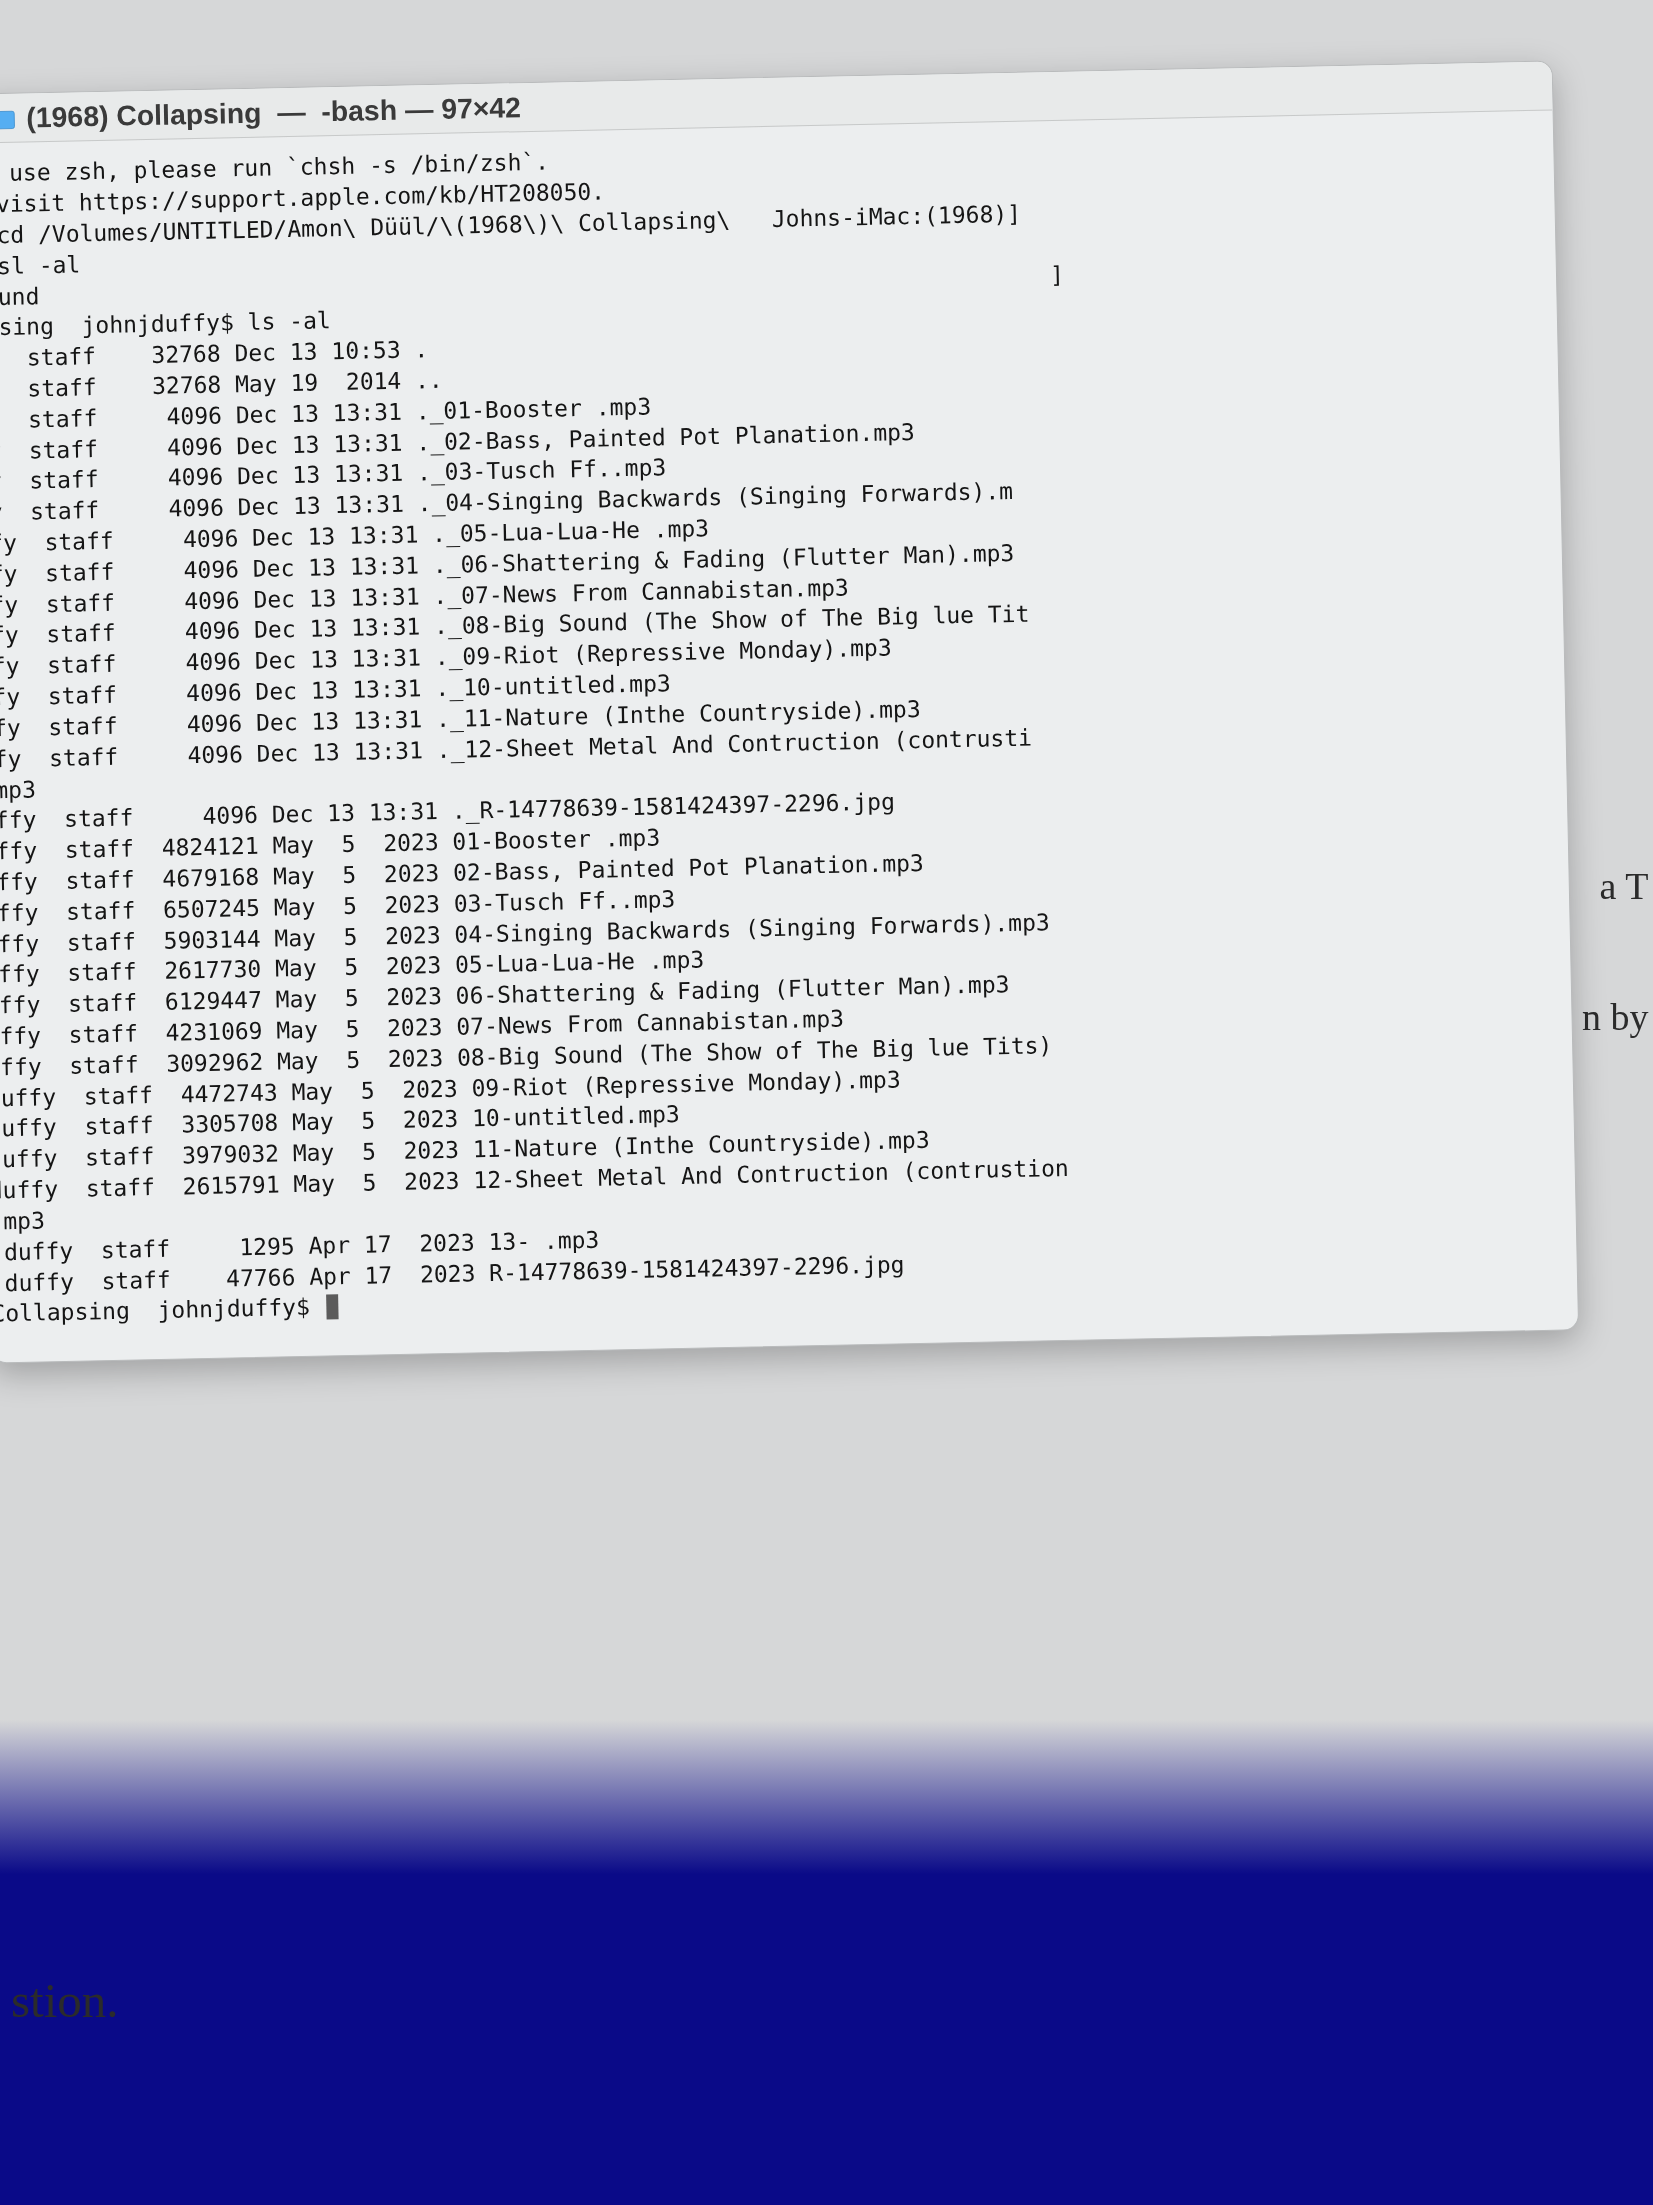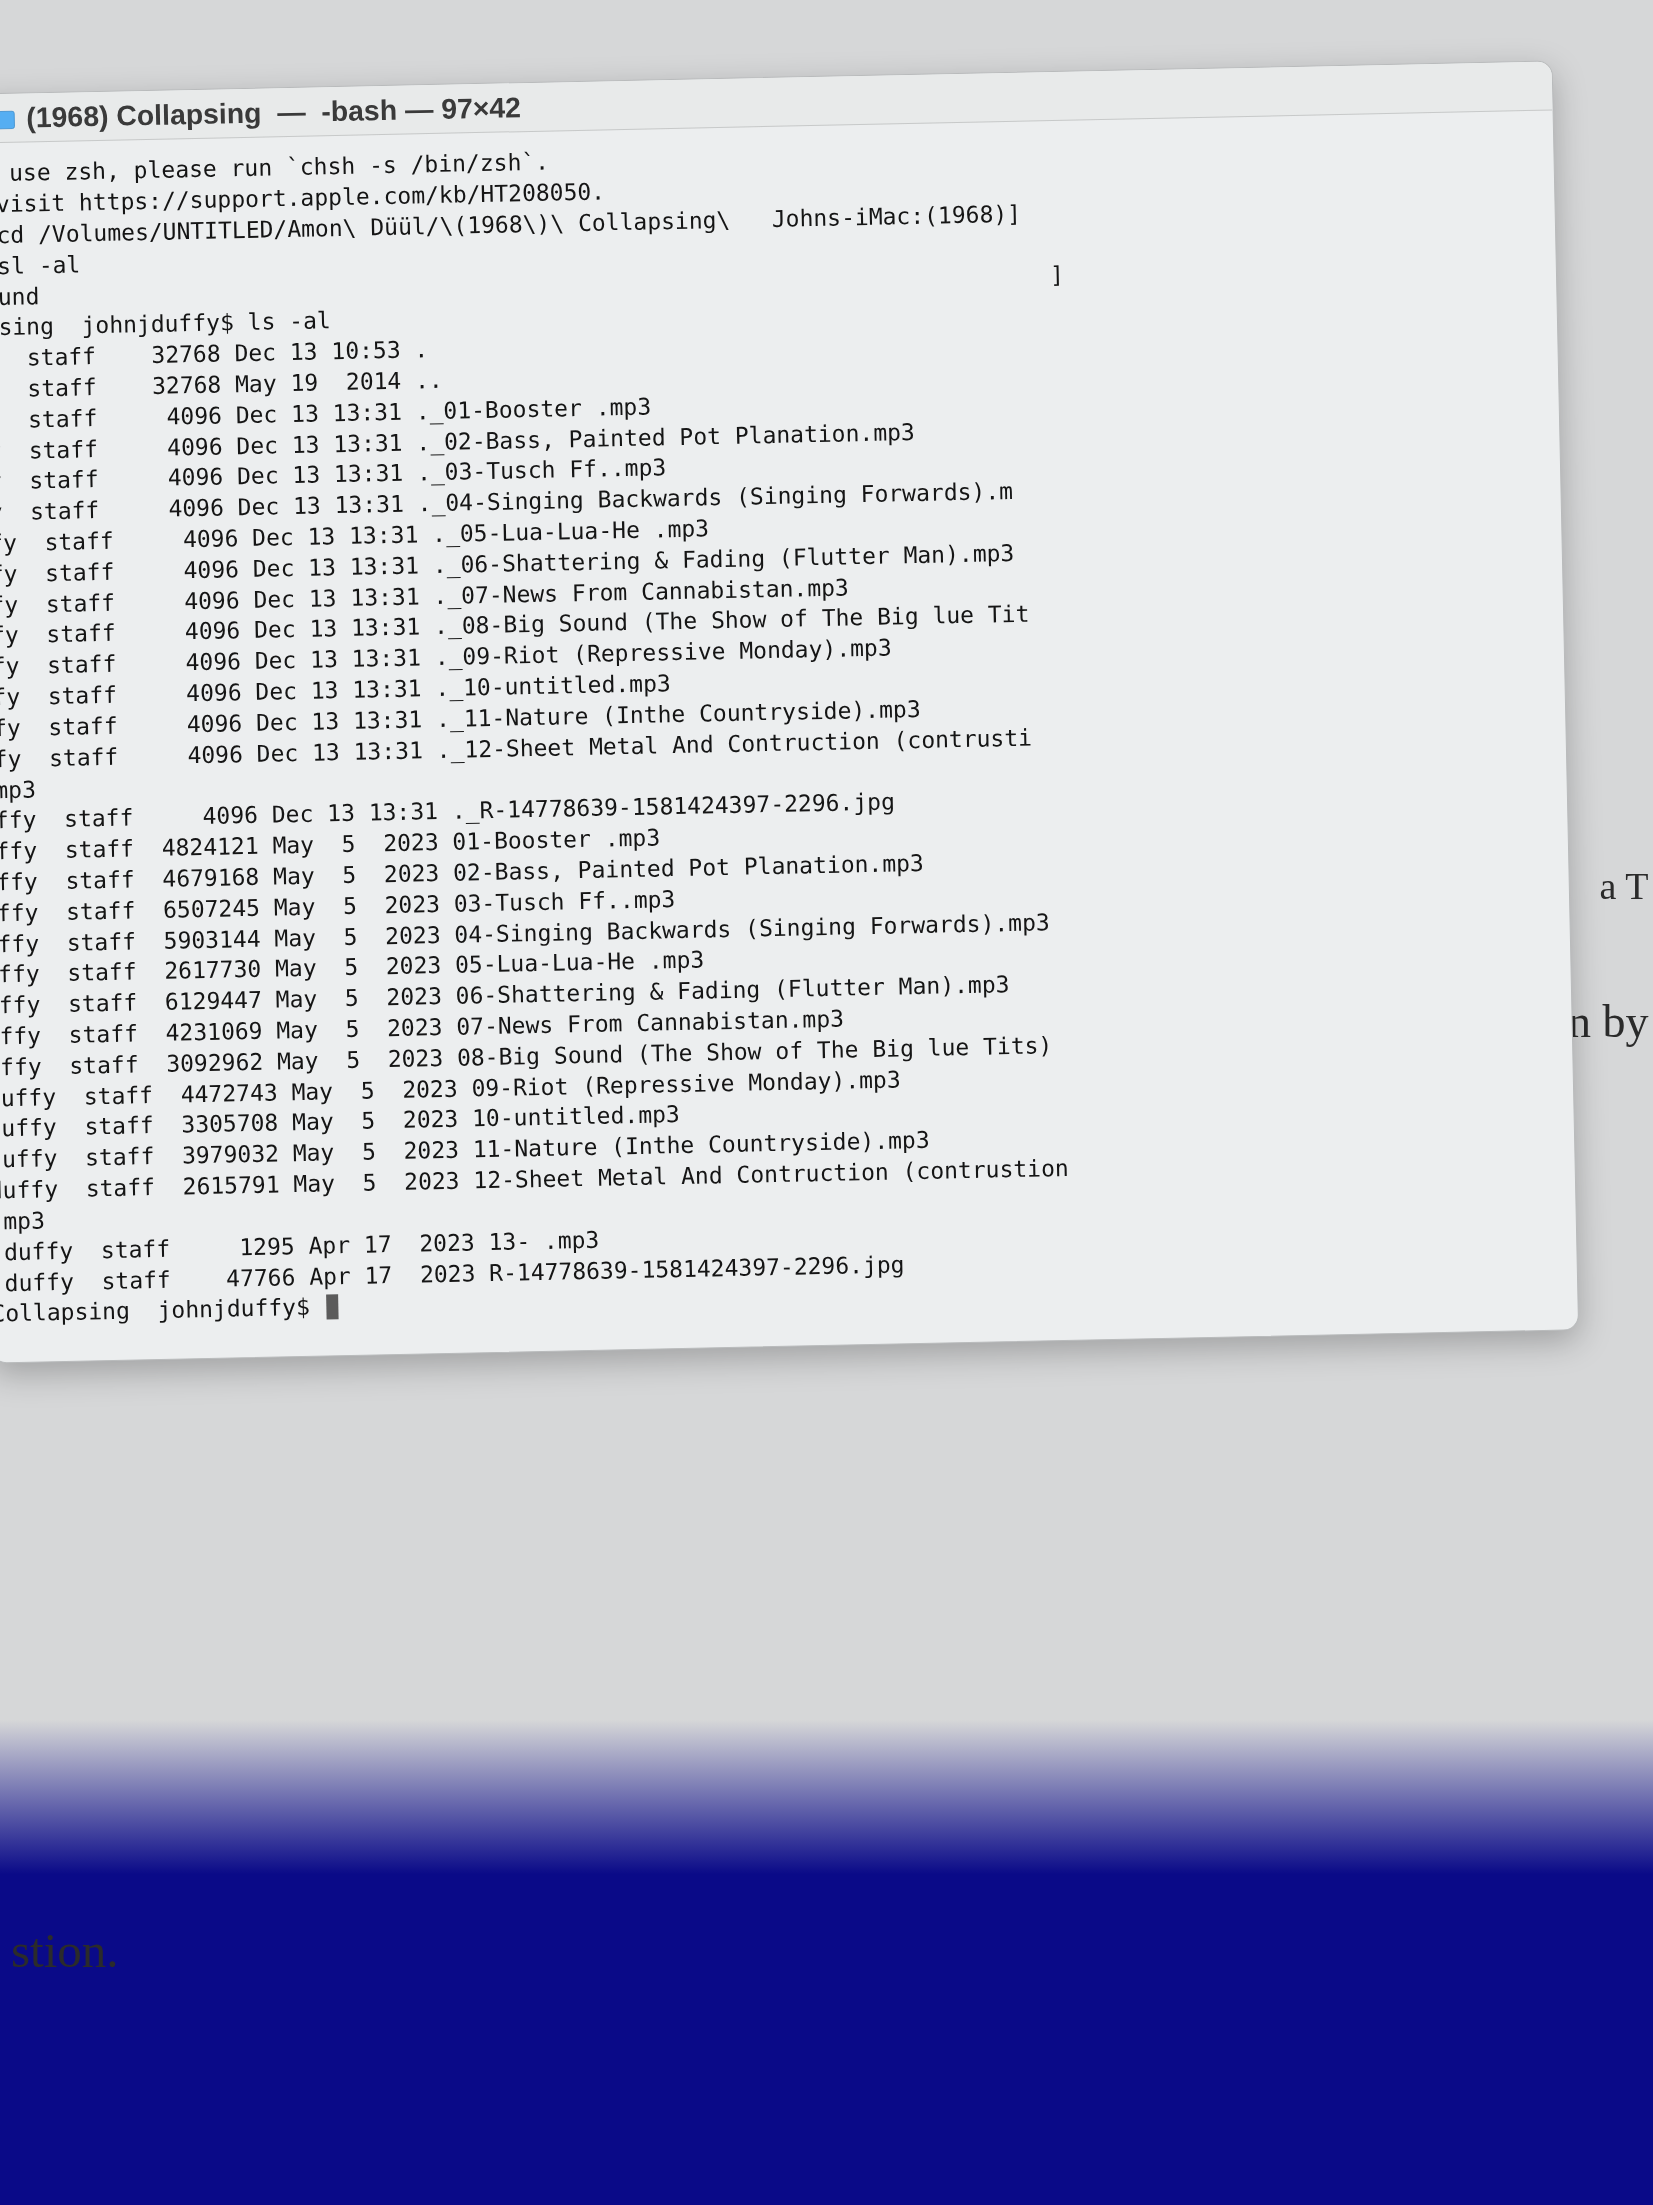--- a/index.html
+++ b/index.html
@@ -63,22 +63,22 @@
     background: #5b5b5b;
     vertical-align: text-bottom;
     margin-left: 2.2px;
   }
   .bg-fragments {
     position: absolute;
     font-family: Liberation Serif, serif;
     color: #2b2b2b;
   }
   .frag-right-1 { top: 864px; right: 5.5px; font-size: 38px; }
-  .frag-right-2 { top: 995px; right: 5.5px; font-size: 46px; }
-  .frag-bottom { top: 1922px; left: 11px; font-size: 49px; font-weight:400; }
+  .frag-right-2 { top: 995px; right: 5.5px; font-size: 38px; }
+  .frag-bottom { top: 1972px; left: 11px; font-size: 49px; font-weight:400; }
 </style>
 </head>
 <body>
 
 <div class="screen">
 
   <div class="bg-fragments frag-right-1">a T</div>
   <div class="bg-fragments frag-right-2">n by</div>
 
   <div class="terminal-window">

